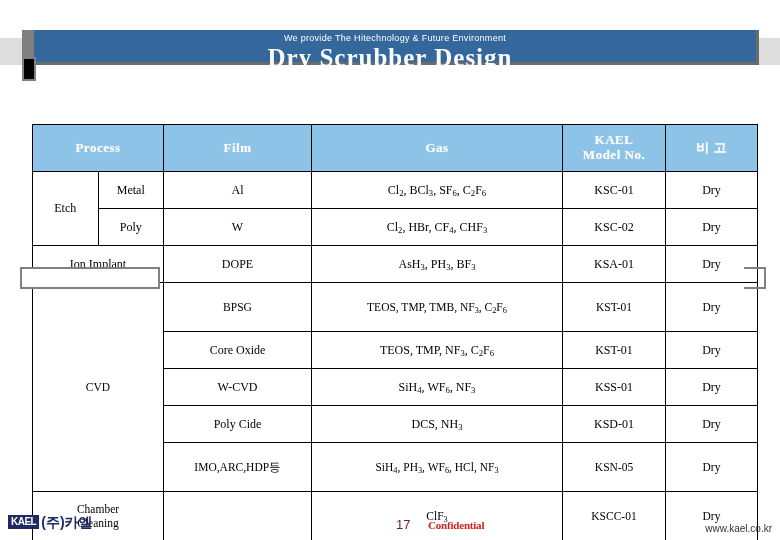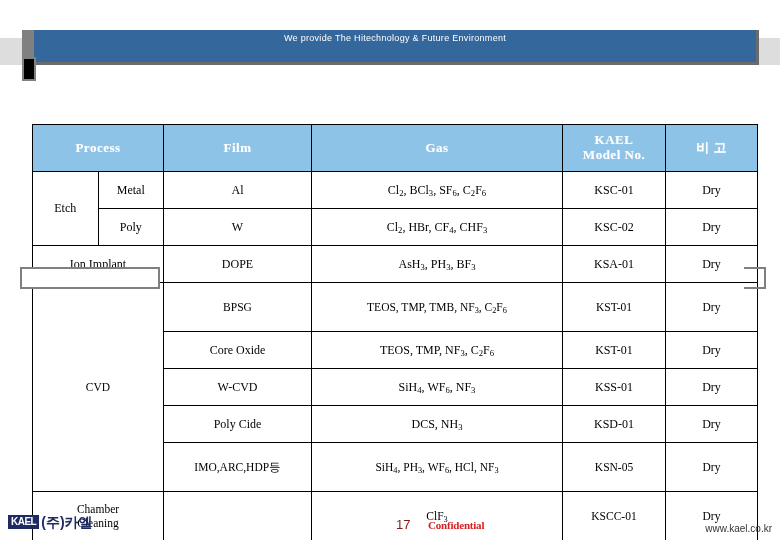--- a/index.html
+++ b/index.html
@@ -192,20 +192,21 @@
 </style>
 </head>
 <body>
 
 <div class="top-area">
   <div class="gray-strip"></div>
   <div class="gray-tab"></div>
   <div class="blue-band">
     <div class="tagline">We provide The Hitechnology &amp; Future Environment</div>
   </div>
+  <div class="slide-title">Dry Scrubber Design</div>
   <div class="black-marker"></div>
 </div>
 
 <div class="table-wrap">
   <table class="proc">
     <thead>
       <tr>
         <th colspan="2" class="c-proc">Process</th>
         <th class="c-film">Film</th>
         <th class="c-gas">Gas</th>

